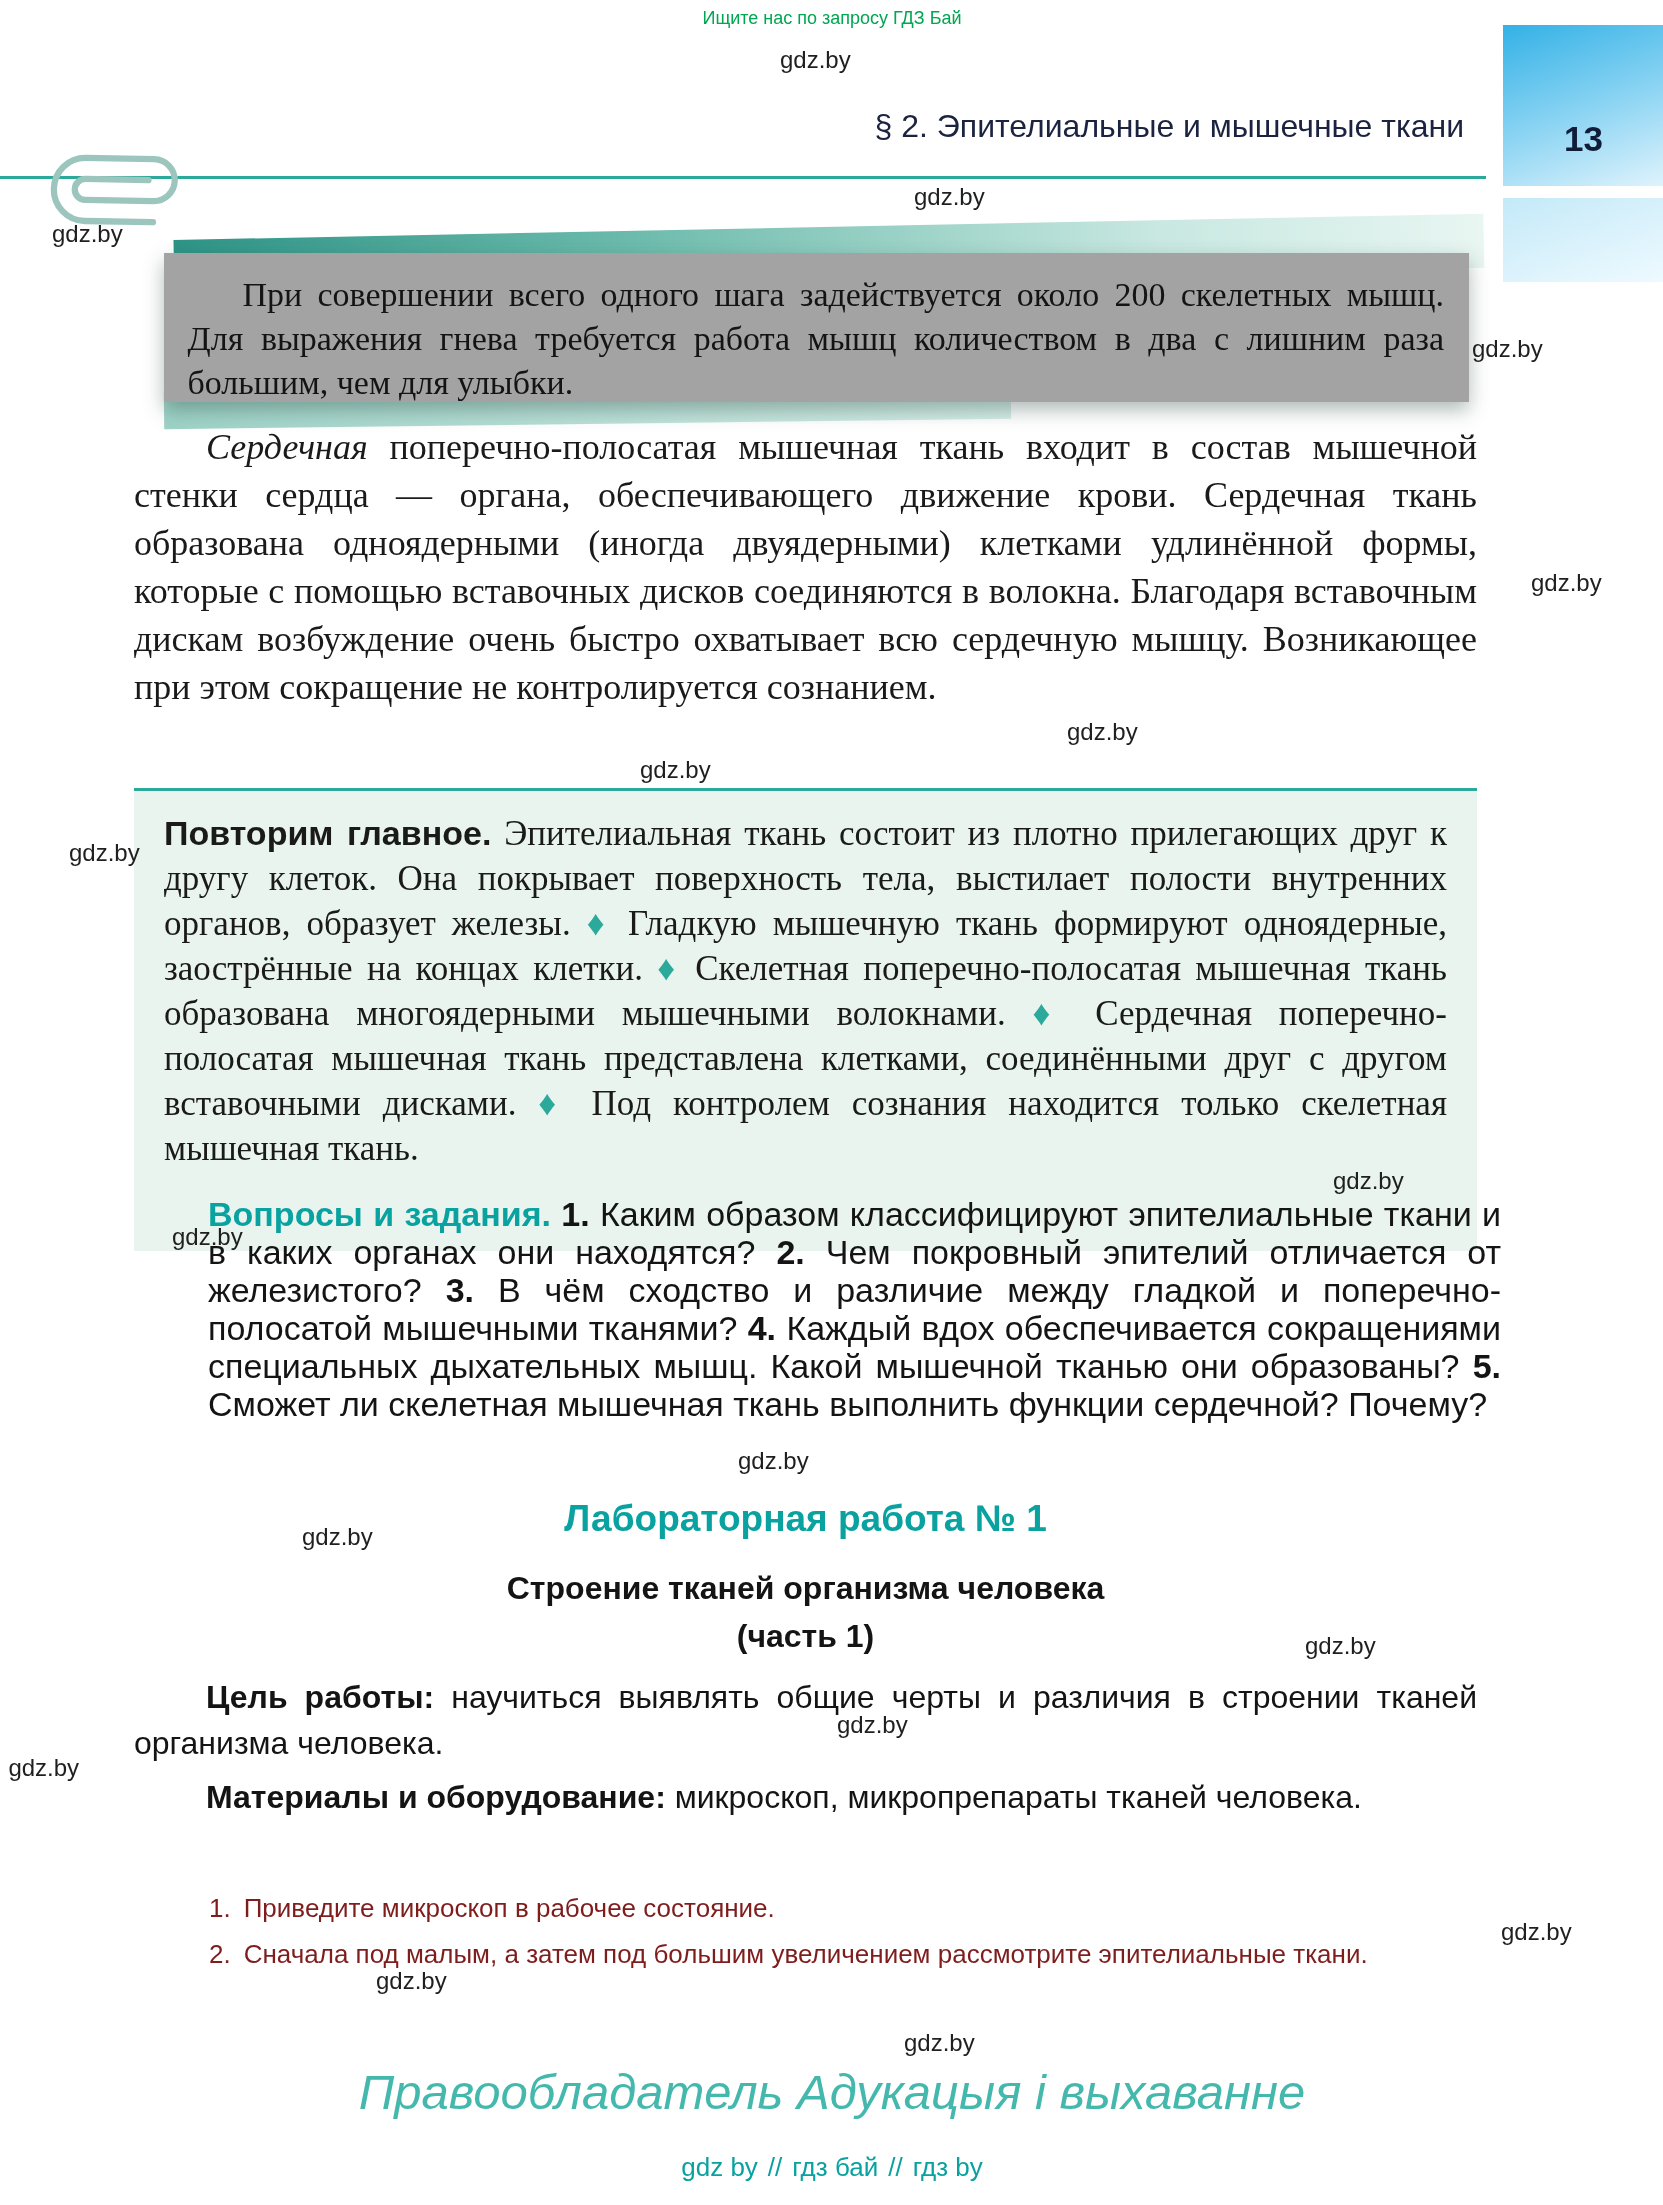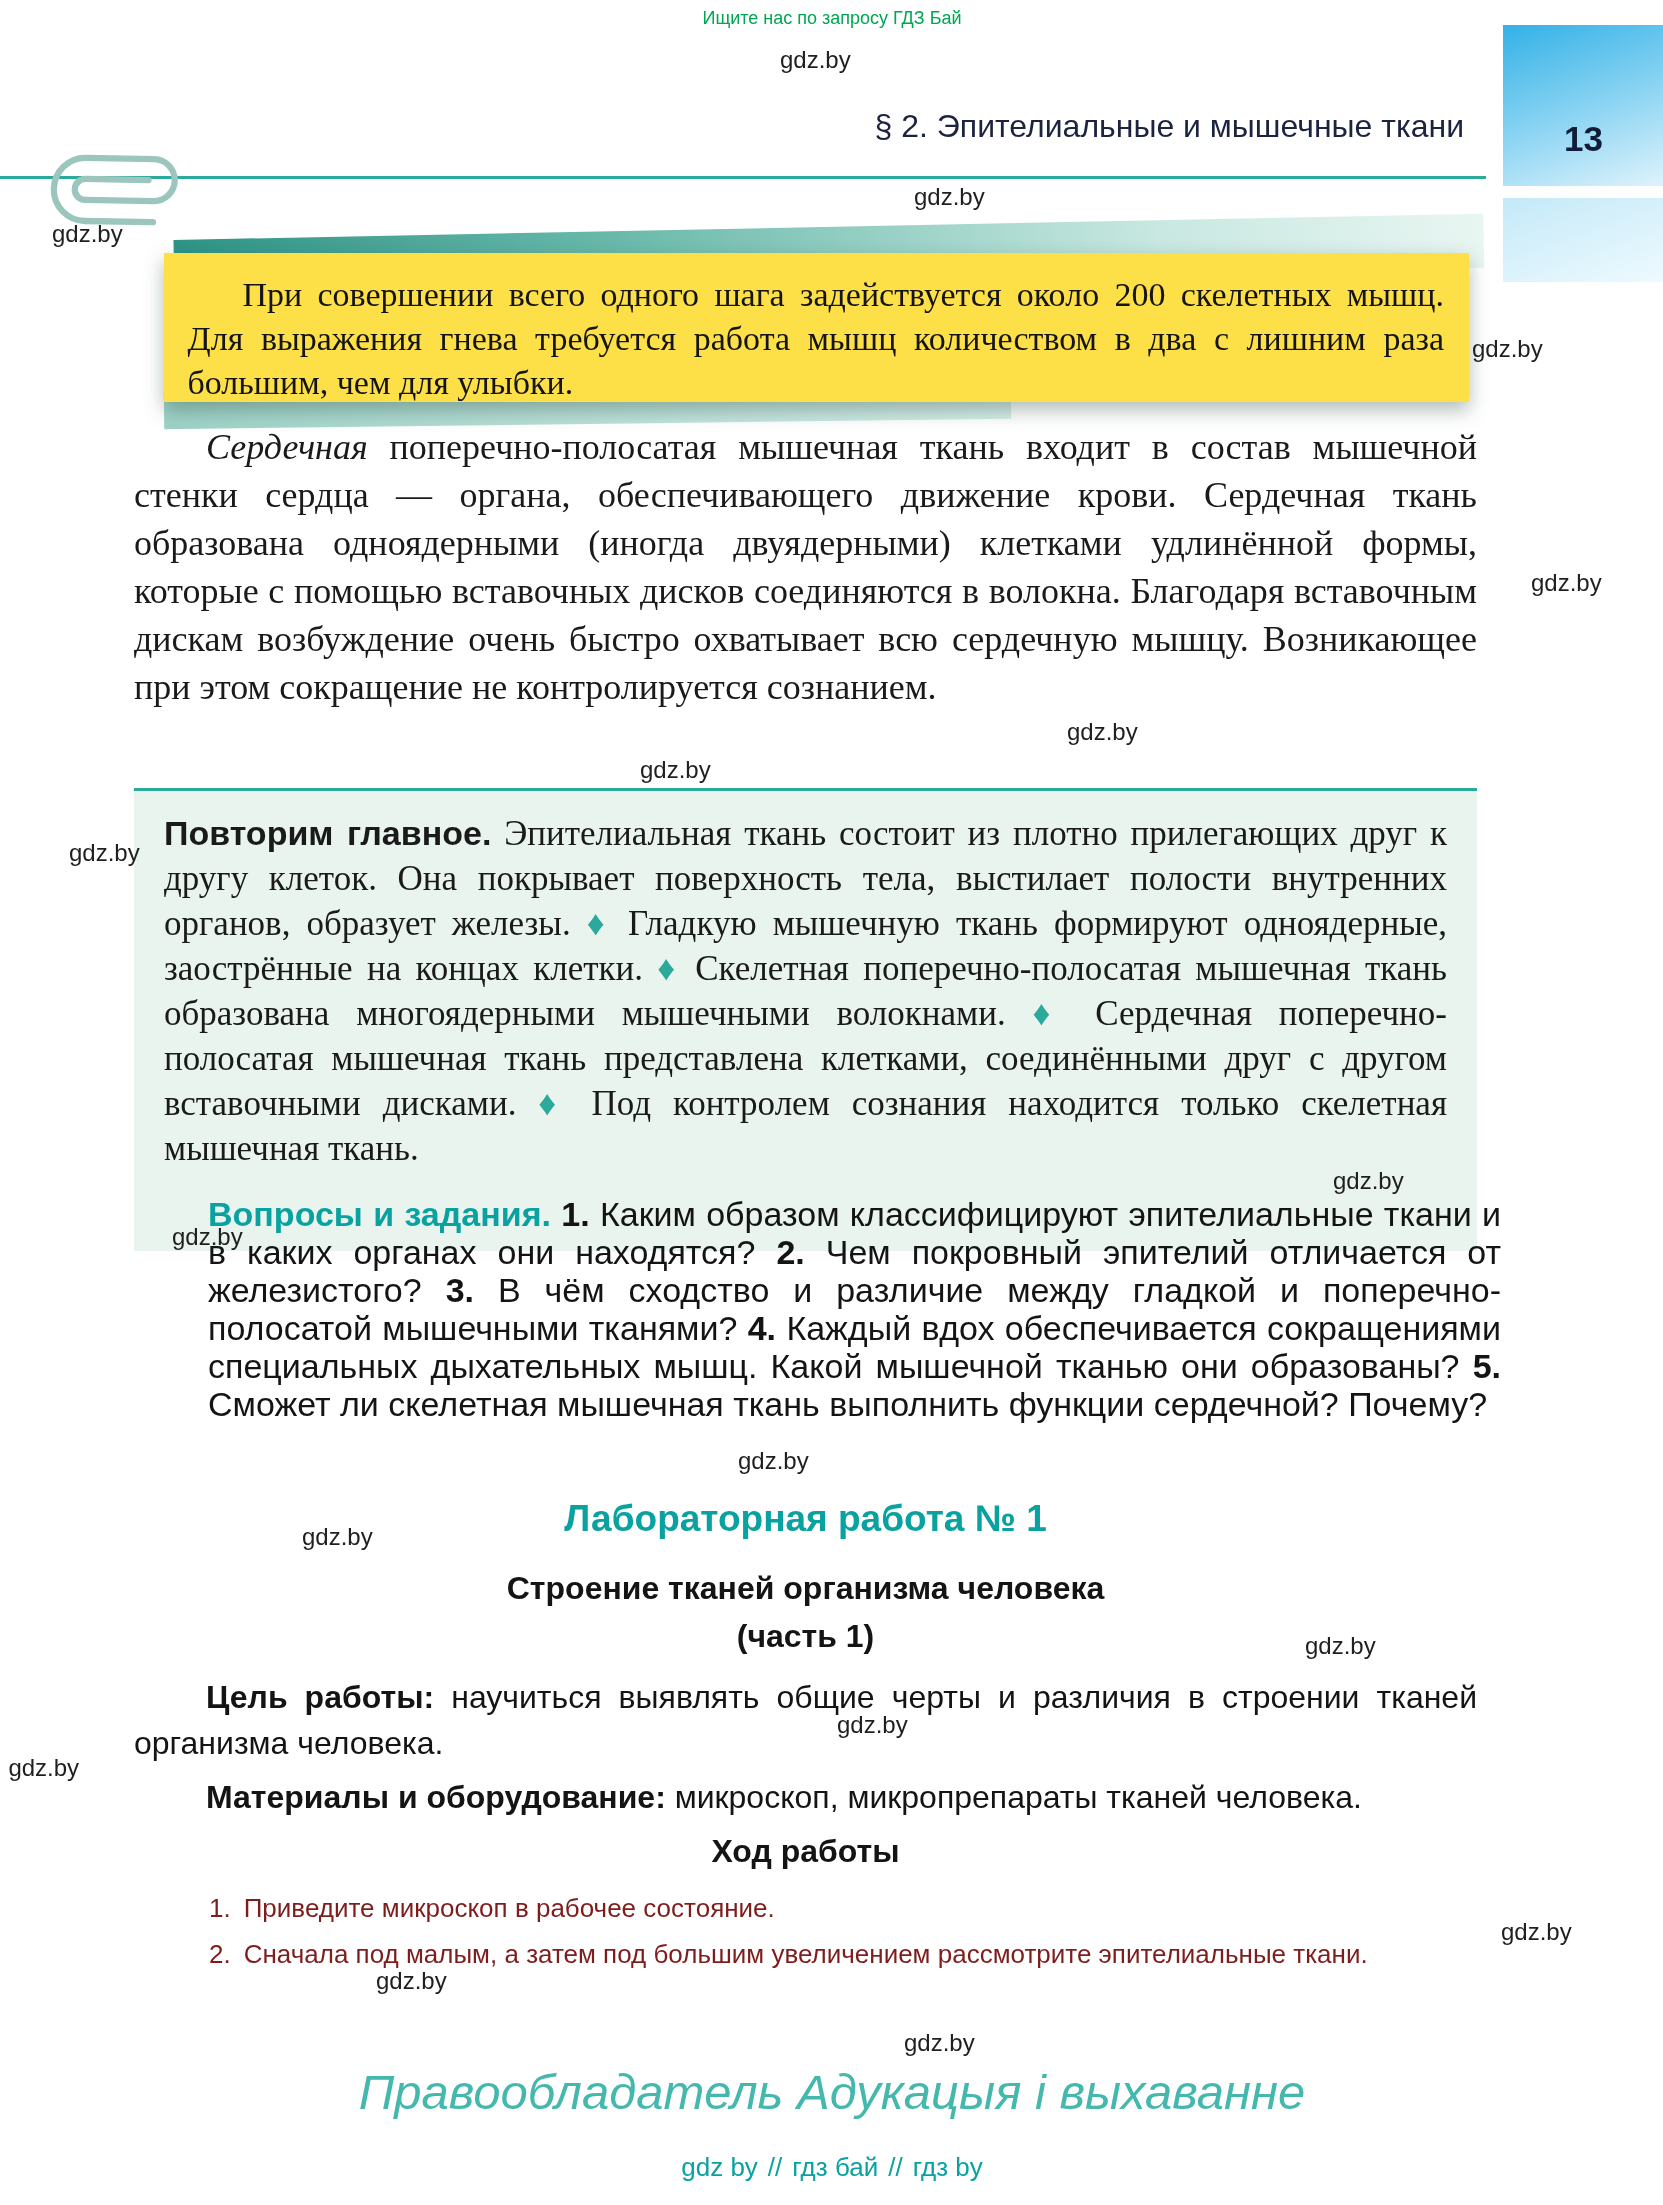--- a/index.html
+++ b/index.html
@@ -19,21 +19,21 @@
                 font-size:32px;font-weight:500;color:#1c2340;}
   .page-number{position:absolute;left:1503px;top:119px;width:161px;text-align:center;
                font-family:"Liberation Sans",sans-serif;font-size:35px;font-weight:700;color:#101c38;}
   .header-rule{position:absolute;left:0;top:176px;width:1486px;height:2.5px;background:#2ba99b;}
 
   .note-strip-top{position:absolute;left:174px;top:240px;width:1310px;height:54px;
                   background:linear-gradient(93deg,#2e9486 0%,#6cbbac 35%,#c8e8e1 75%,#e9f6f2 100%);
                   transform:rotate(-1.15deg);transform-origin:left center;}
   .note-strip-bottom{position:absolute;left:164px;top:387px;width:847px;height:37px;
                      background:linear-gradient(90deg,#9ed2c7,#d6eee8);transform:rotate(-0.7deg);}
-  .note-box{position:absolute;left:164px;top:253px;width:1305px;height:149px;background:#fde047;
+  .note-box{position:absolute;left:164px;top:253px;width:1305px;height:149px;background:#a3a3a3;
             box-shadow:0 8.4px 18.4px rgba(30,60,52,0.35);}
   .note-box p{margin:0;padding:20px 25px 0 23.5px;font-size:34px;line-height:44px;
               text-align:justify;text-indent:55px;color:#141414;}
   .paperclip{position:absolute;left:52px;top:127px;width:126px;height:126px;transform:rotate(46deg);}
 
   .main-para{position:absolute;left:134px;top:423px;width:1343px;margin:0;
              font-size:36px;line-height:48px;text-align:justify;text-indent:72px;}
 
   .summary-box{position:absolute;left:134px;top:788px;width:1343px;height:463px;background:#e9f4ee;
                border-top:3.4px solid #2ba99b;padding:20px 30px 0 30px;box-sizing:border-box;}
@@ -101,21 +101,20 @@
   <div class="questions" id="questions"><b class="q-label">Вопросы и задания.</b><b> 1. </b><span>Каким образом классифицируют эпителиальные ткани и в каких органах они находятся?</span><b> 2. </b><span>Чем покровный эпителий отличается от железистого?</span><b> 3. </b><span>В чём сходство и различие между гладкой и поперечно-полосатой мышечными тканями?</span><b> 4. </b><span>Каждый вдох обеспечивается сокращениями специальных дыхательных мышц. Какой мышечной тканью они образованы?</span><b> 5. </b><span>Сможет ли скелетная мышечная ткань выполнить функции сердечной? Почему?</span></div>
 
   <h2 class="lab-title">Лабораторная работа № 1</h2>
   <h3 class="lab-sub sub1">Строение тканей организма человека</h3>
   <h3 class="lab-sub sub2">(часть 1)</h3>
 
   <p class="lab-para materials"><b>Материалы и оборудование:</b> <span>микроскоп, микропрепараты тканей человека.</span></p>
 
   <p class="lab-para goal"><b>Цель работы:</b> <span>научиться выявлять общие черты и различия в строении тканей организма человека.</span></p>
 
-  <h3 class="steps-title">Ход работы</h3>
   <div class="steps" id="steps">
       <p class="step">1. Приведите микроскоп в рабочее состояние.</p>
       <p class="step">2. Сначала под малым, а затем под большим увеличением рассмотрите эпителиальные ткани.</p>
     </div>
 
   <div class="footer-brand">Правообладатель Адукацыя і выхаванне</div>
   <div class="footer-links" id="footer-links"><span class="f-link">gdz by</span><span class="f-sep">//</span><span class="f-link">гдз бай</span><span class="f-sep">//</span><span class="f-link">гдз by</span></div>
 
   <div id="wm-layer">
       <span class="wm" style="left: 780px; top: 46px;">gdz.by</span>

